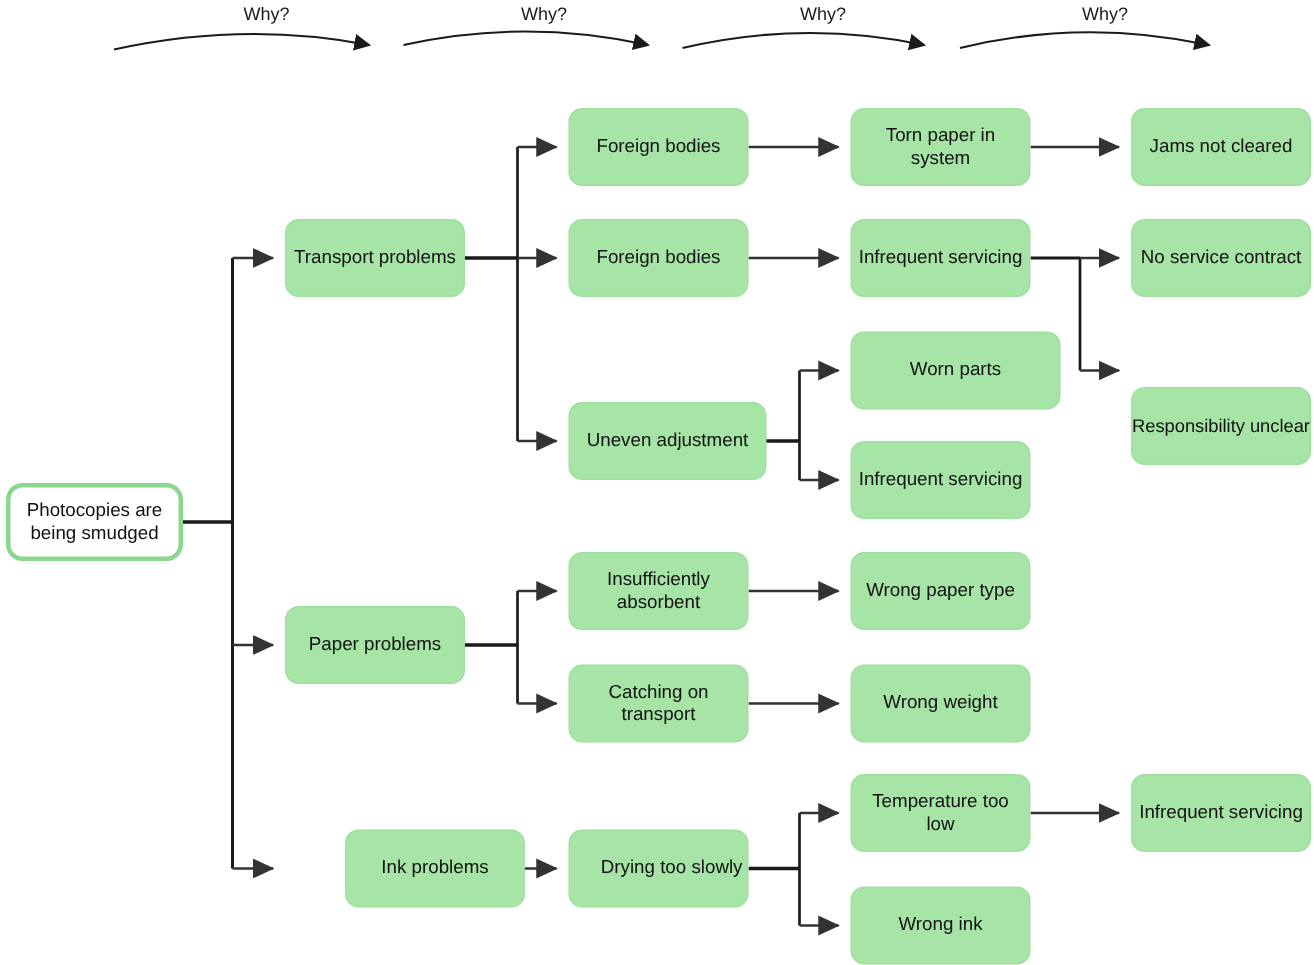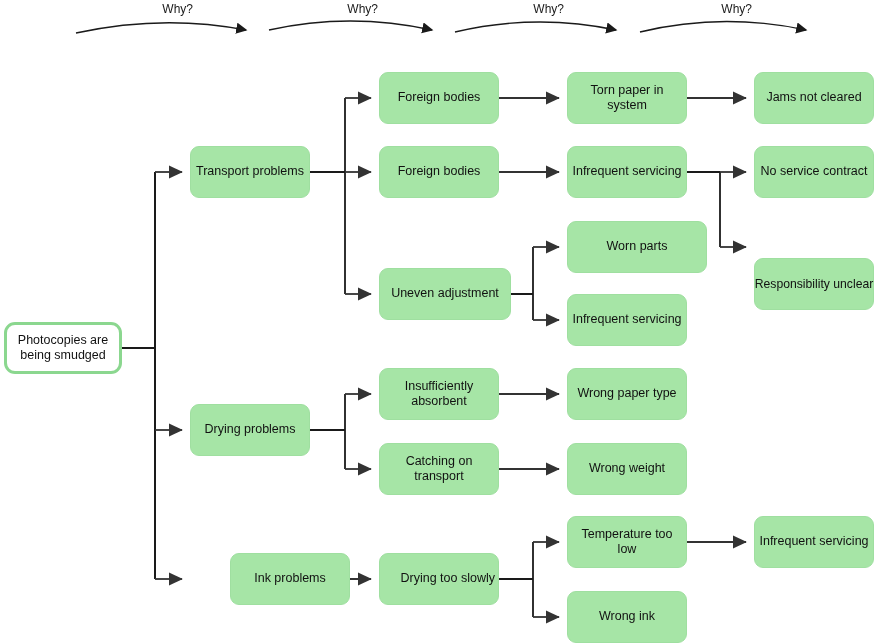--- a/index.html
+++ b/index.html
@@ -146,21 +146,21 @@
     <div style="display:flex;flex-direction:column;">
       <span>Photocopies are</span>
       <span>being smudged</span>
     </div>
   </div>
 
   <div class="node fill" style="left:190px; top:146px; width:120px; height:52px;">
       <span>Transport problems</span>
     </div>
   <div class="node fill" style="left:190px; top:404px; width:120px; height:52px;">
-      <span>Drying problems</span>
+      <span>Paper problems</span>
     </div>
   <div class="node fill" style="left:190px; top:553px; width:120px; height:52px;margin-left:40px;">
       <span>Ink problems</span>
     </div>
 
   <div class="node fill" style="left:379px; top:72px; width:120px; height:52px;">
       <span>Foreign bodies</span>
     </div>
   <div class="node fill" style="left:379px; top:146px; width:120px; height:52px;">
       <span>Foreign bodies</span>

